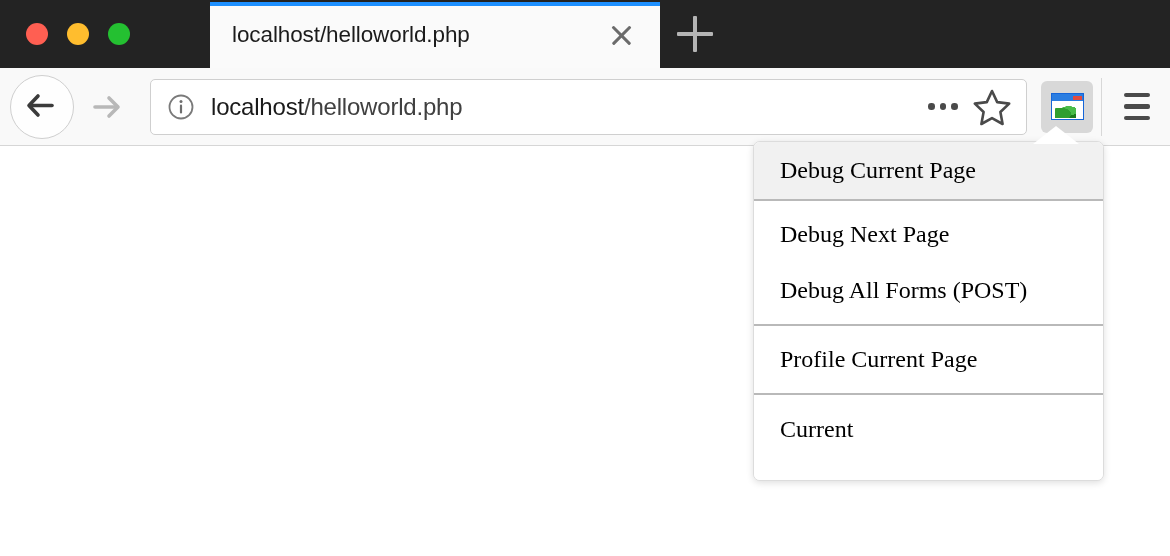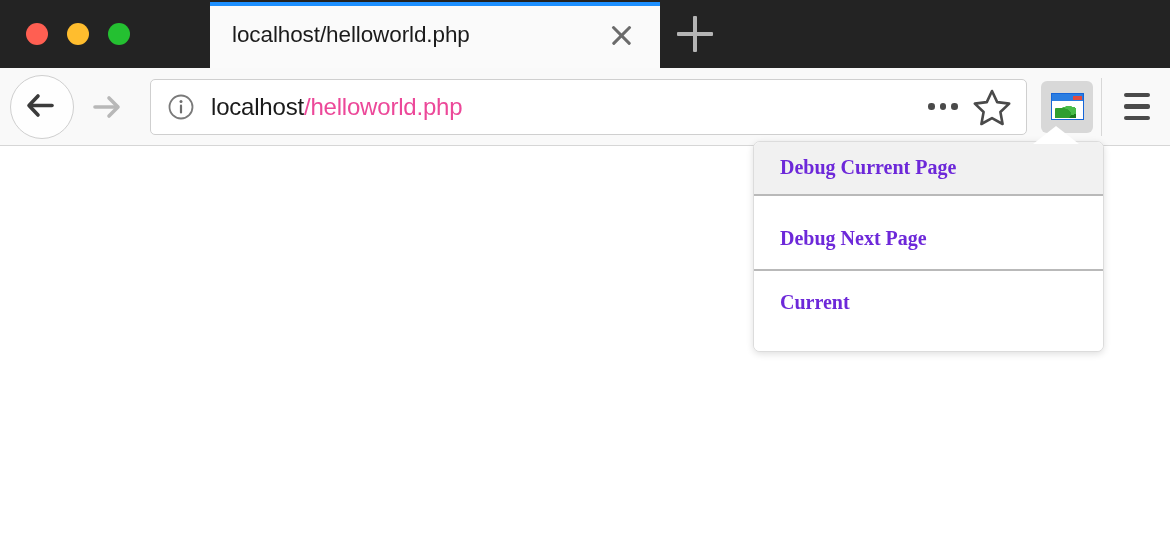--- a/index.html
+++ b/index.html
@@ -159,21 +159,21 @@
   }
   .url-text {
     flex: 1;
     font-size: 24px;
     font-family: "Liberation Sans", sans-serif;
     color: #1a1a1a;
     white-space: nowrap;
     overflow: hidden;
     letter-spacing: -0.2px;
   }
-  .url-text .url-path { color: #ec4899; }
+  .url-text .url-path { color: #404040; }
 
   .dots-btn {
     width: 46px; height: 40px;
     flex: 0 0 auto;
     display: flex;
     align-items: center;
     justify-content: center;
     gap: 5px;
     margin-right: 4px;
   }
@@ -285,32 +285,31 @@
     border-right: 23px solid transparent;
     border-bottom: 18px solid #ffffff;
     z-index: 5;
   }
   .menu-group { background: #ffffff; }
   .menu-group + .menu-group {
     border-top: 2px solid #b9b9b9;
   }
   .menu-item {
     font-family: "Liberation Serif", serif;
-    font-size: 20px;
-    color: #6d28d9;
+    font-size: 24px;
+    color: #000000;
     padding: 13px 20px 13px 26px;
     line-height: 1.28;
     white-space: nowrap;
     background: #ffffff;
-    font-weight: bold;
   }
   .menu-item.highlight { background: #f1f1f1; }
   .menu-group.pad-top    { padding-top: 6px; }
   .menu-group.pad-bottom { padding-bottom: 22px; }
-  .menu-group.pad-sm     { padding-top: 17px; padding-bottom: 5px; }
+  .menu-group.pad-sm     { padding-top: 5px; padding-bottom: 5px; }
 </style>
 </head>
 <body>
 
 <div class="tabstrip">
 
   <div class="traffic-lights">
     <span class="light red"></span>
     <span class="light yellow"></span>
     <span class="light green"></span>
@@ -391,19 +390,23 @@
 <div class="popup-caret"></div>
 
 <div class="popup">
 
   <div class="menu-group">
     <div class="menu-item highlight">Debug Current Page</div>
   </div>
 
   <div class="menu-group pad-sm">
     <div class="menu-item">Debug Next Page</div>
-  </div>
-
+    <div class="menu-item">Debug All Forms (POST)</div>
+  </div>
+
+  <div class="menu-group pad-sm">
+    <div class="menu-item">Profile Current Page</div>
+  </div>
 
   <div class="menu-group pad-bottom pad-top">
     <div class="menu-item">Current</div>
   </div>
 </div>
 
 </body></html>

